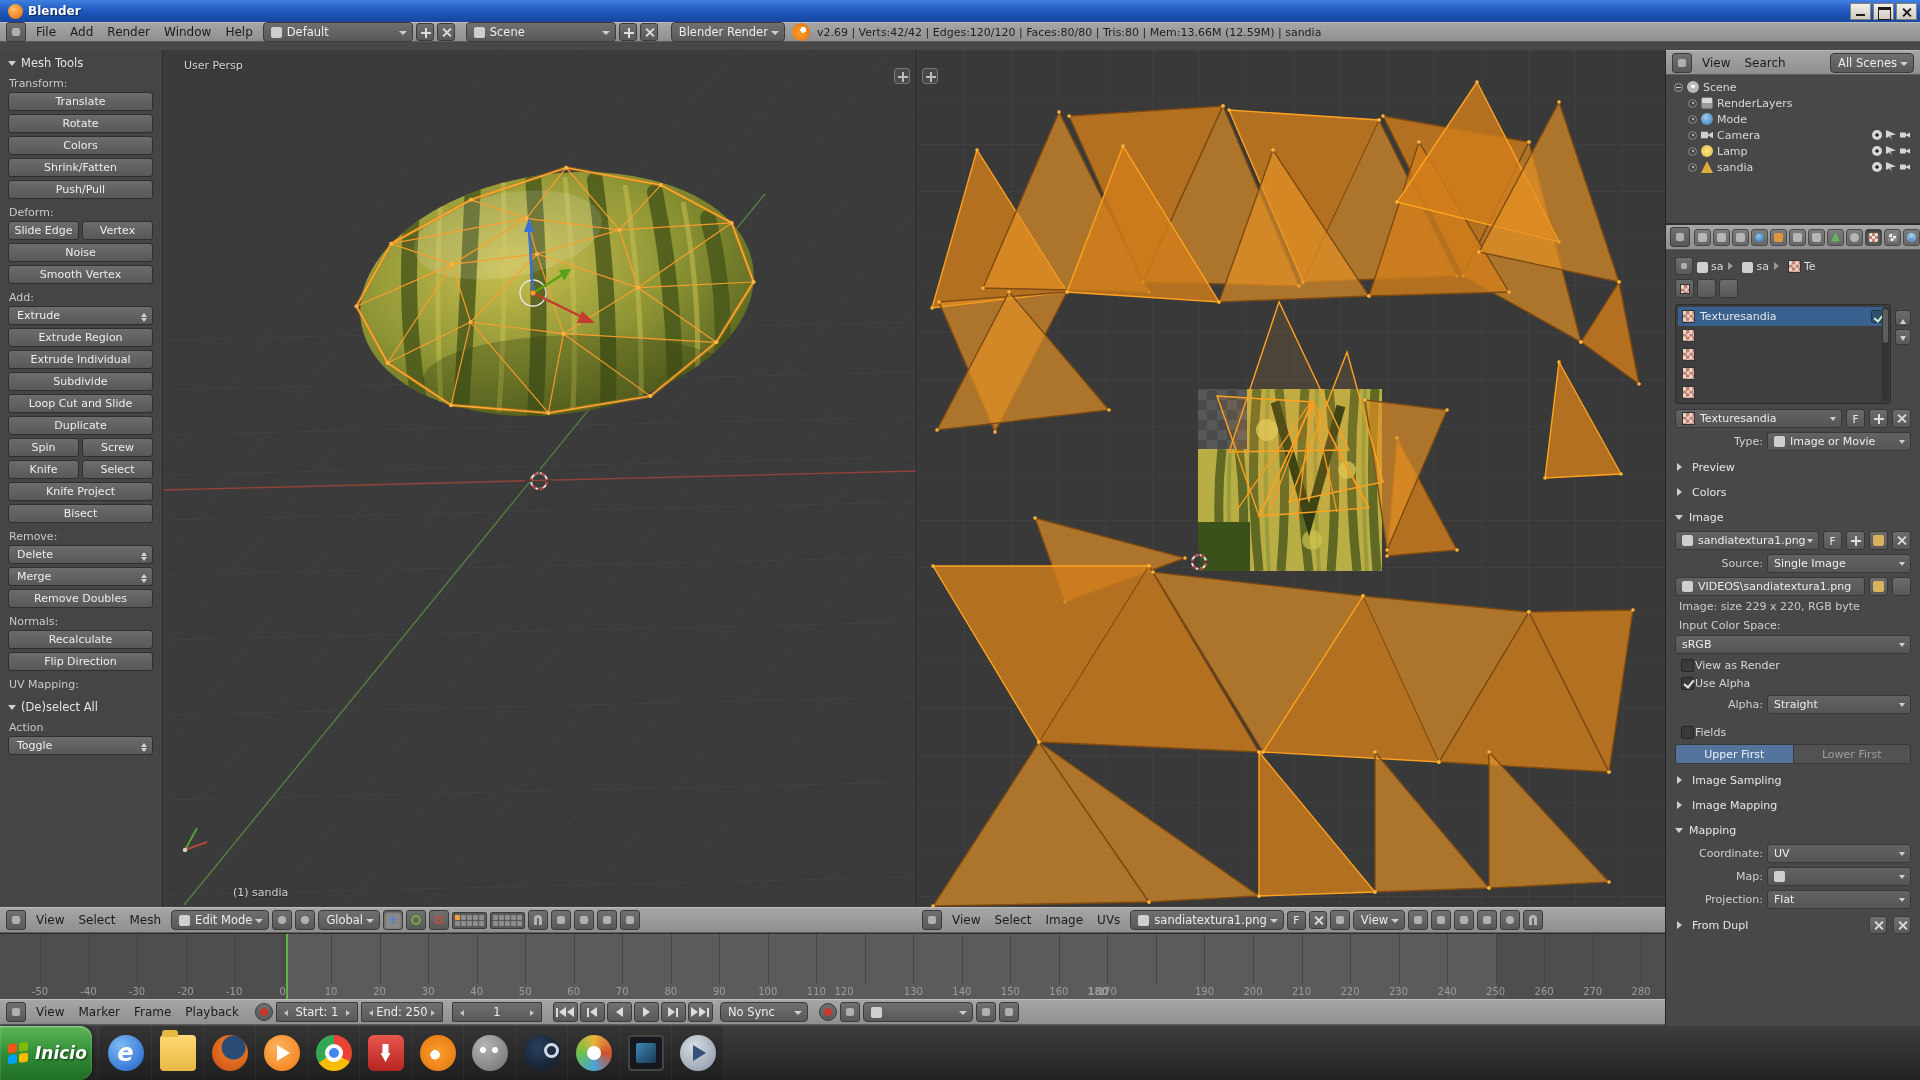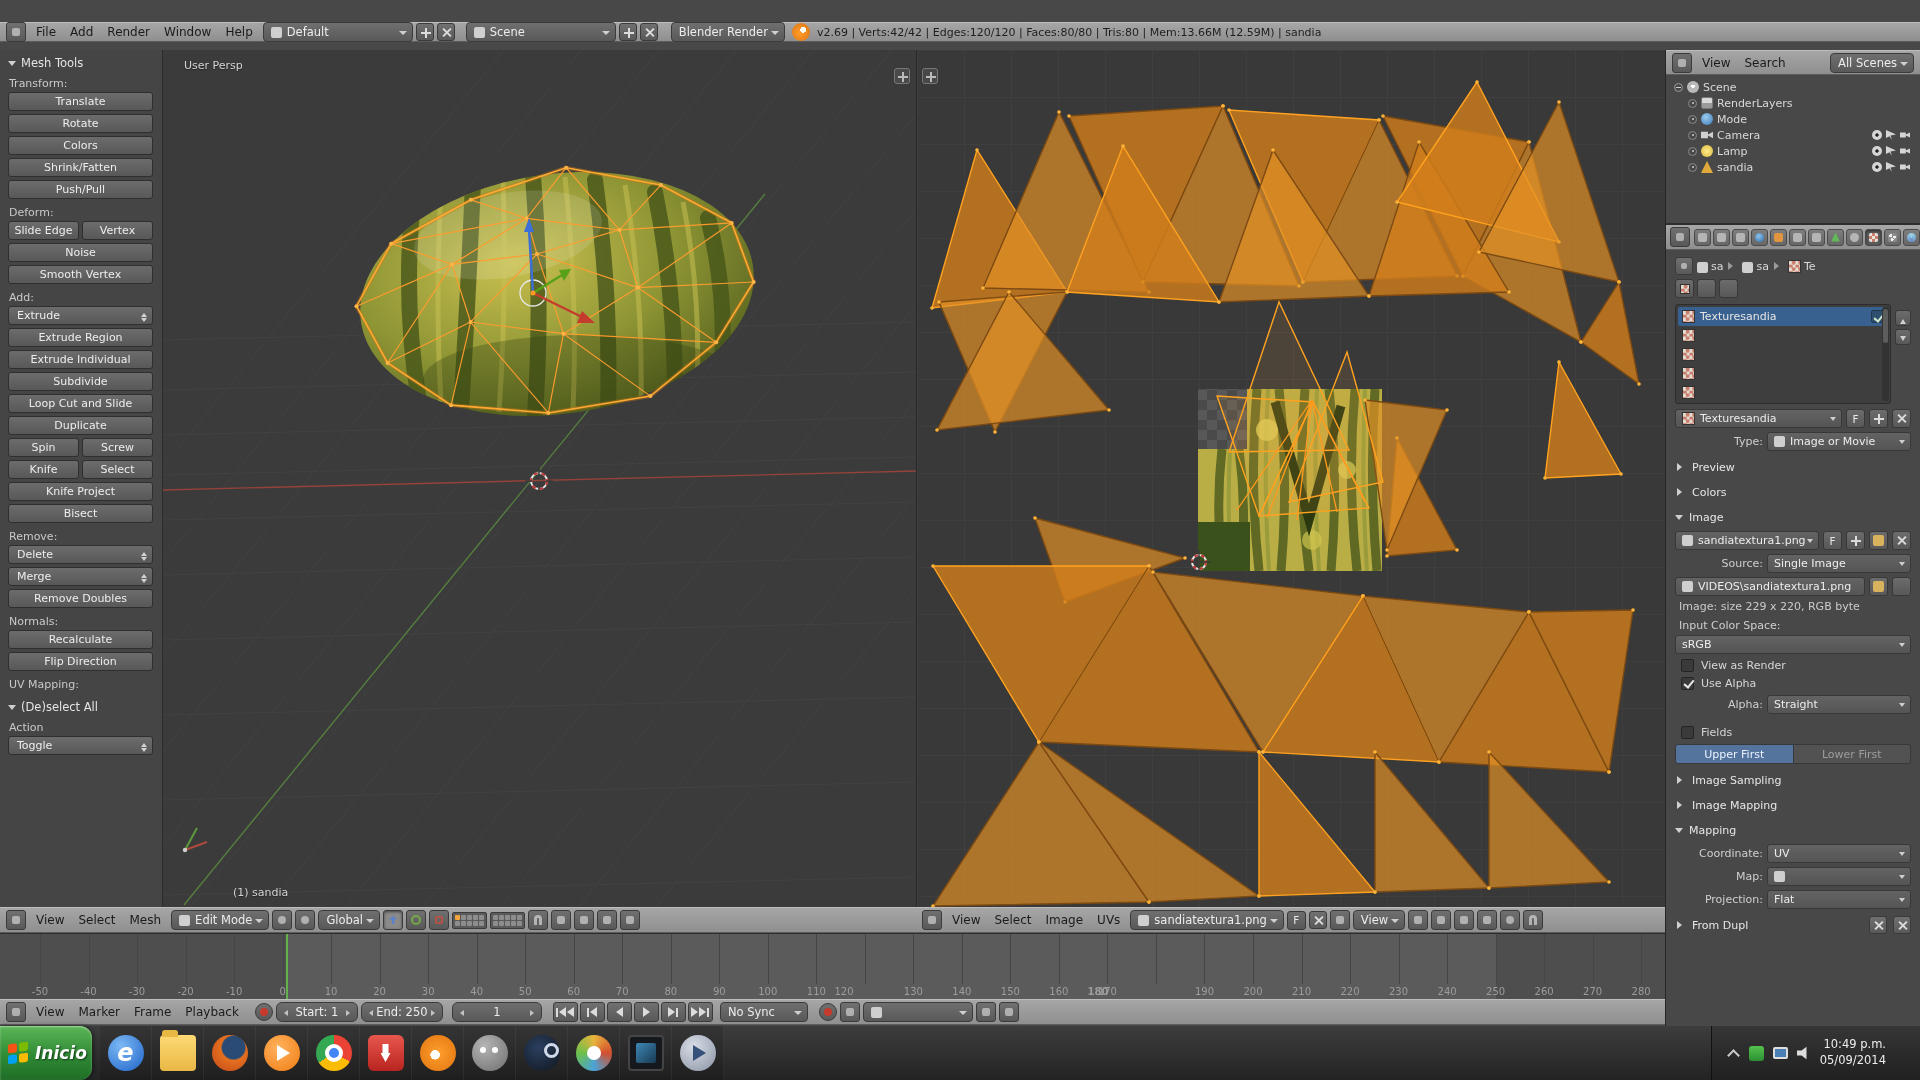--- a/index.html
+++ b/index.html
@@ -77,21 +77,21 @@
 .ldot{background:#8d8d8d;border-radius:1px}
 .ldot.on{background:#f2a33c}
 .magnet::after{background:transparent;inset:4px 5px;border:3px solid #cfcfcf;border-bottom:0;border-radius:8px 8px 0 0}
 
 
 .tl-ruler{position:absolute;left:0;top:933px;width:1665px;height:66px;background:#4e4e4e;border-top:1px solid #2c2c2c;overflow:hidden}
 .tl-band{position:absolute;top:0;bottom:0;background:#5b5b5b}
 .tick-line{position:absolute;top:0;bottom:15px;width:1px;background:#454545}
 .tick-label{position:absolute;bottom:2px;transform:translateX(-50%);font-size:10px;color:#9d9d9d}
 .cf-line{position:absolute;top:0;bottom:0;width:2px;background:#62b14d}
-.nfield{display:inline-flex;align-items:center;justify-content:center;background:linear-gradient(#6f6f6f,#595959);border:1px solid #3b3b3b;border-radius:6px;color:#ececec;height:20px;padding:0 14px;position:relative;font-size:11.5px;white-space:nowrap}
+.nfield{display:inline-flex;align-items:center;justify-content:center;background:linear-gradient(#6f6f6f,#595959);border:1px solid #3b3b3b;border-radius:1px;color:#ececec;height:20px;padding:0 14px;position:relative;font-size:11.5px;white-space:nowrap}
 .nfield::before{content:"";position:absolute;left:4px;top:7px;border:3.5px solid transparent;border-right:4.5px solid #c5c5c5}
 .nfield::after{content:"";position:absolute;right:4px;top:7px;border:3.5px solid transparent;border-left:4.5px solid #c5c5c5}
 .tbtn{width:25px;height:20px;background:linear-gradient(#707070,#595959);border:1px solid #3b3b3b;border-radius:3px;display:inline-flex;align-items:center;justify-content:center;gap:1px;flex:none}
 .tb-bar{width:2px;height:9px;background:#dcdcdc}
 .tb-l{width:0;height:0;border:5px solid transparent;border-right:7px solid #dcdcdc;border-left:0}
 .tb-r{width:0;height:0;border:5px solid transparent;border-left:7px solid #dcdcdc;border-right:0}
 .recbtn{width:18px;height:18px;border-radius:50%;background:linear-gradient(#707070,#595959);border:1px solid #3b3b3b;position:relative;flex:none}
 .recbtn::after{content:"";position:absolute;inset:4px;border-radius:50%;background:#c63a2e}
 
 
@@ -147,21 +147,21 @@
 .slotrow{display:flex;align-items:center;gap:5px;height:19px;padding:0 4px;border-radius:2px;color:#e4e4e4}
 .slotrow.selected{background:#39618f}
 .slotcheck{margin-left:auto;width:13px;height:13px;background:#2f4f6e;border:1px solid #203850;border-radius:2px;position:relative}
 .slotcheck::after{content:"";position:absolute;left:3.5px;top:1px;width:4px;height:8px;border-right:2px solid #cfe8d0;border-bottom:2px solid #cfe8d0;transform:rotate(40deg)}
 .slot-scroll{position:absolute;right:1px;top:2px;bottom:2px;width:7px;background:#333;border-radius:3px}
 .slot-scroll::after{content:"";position:absolute;left:1px;right:1px;top:2px;height:34px;background:#5d5d5d;border-radius:3px}
 .slot-arrows{display:flex;flex-direction:column;gap:3px;justify-content:flex-start;padding-top:6px}
 .sarr{width:16px;height:16px;background:linear-gradient(#6c6c6c,#585858);border:1px solid #383838;border-radius:3px;position:relative}
 .sarr.up::after{content:"";position:absolute;left:4px;top:5px;border:3.5px solid transparent;border-bottom:5px solid #d0d0d0}
 .sarr.down::after{content:"";position:absolute;left:4px;top:6px;border:3.5px solid transparent;border-top:5px solid #d0d0d0}
-.cbrow{display:flex;align-items:center;gap:7px;margin:5px 0 5px 6px}
+.cbrow{display:flex;align-items:center;gap:1px;margin:5px 0 5px 6px}
 .cbbox{width:13px;height:13px;background:#3a3a3a;border:1px solid #242424;border-radius:2px;position:relative;flex:none}
 .cbbox.checked::after{content:"";position:absolute;left:3.5px;top:0;width:4px;height:8px;border-right:2px solid #e9e9e9;border-bottom:2px solid #e9e9e9;transform:rotate(40deg)}
 .seg{display:flex;flex:1}
 .segbtn{flex:1;height:20px;display:flex;align-items:center;justify-content:center;border:1px solid #383838;font-size:11px}
 .segbtn.first{border-radius:3px 0 0 3px}
 .segbtn.last{border-radius:0 3px 3px 0;border-left:0}
 .segbtn.on{background:#54749e;color:#e8f1ff}
 .segbtn.off{background:#525252;color:#9d9d9d}
 .pinfo{color:#cbcbcb;margin:2px 0 6px 4px}
 .plab-solo{color:#cfcfcf;margin:4px 0 3px 4px}
@@ -205,20 +205,29 @@
 .tray-monitor::after{content:"";position:absolute;inset:2px;background:#4a7fb5}
 .tray-speaker{width:14px;height:14px;background:#ddd;clip-path:polygon(0 33%,35% 33%,70% 5%,70% 95%,35% 67%,0 67%)}
 .clock{text-align:right;color:#ededed;font-size:11.5px;line-height:1.35;white-space:nowrap}
 .sdesk{width:13px;background:linear-gradient(#5a8fd0,#2d5e9e);border-left:1px solid #111;margin-left:4px}
 </style>
 </head>
 <body>
 
 <div class="screen">
 
+  <div class="titlebar">
+    <span class="app-icon"></span>
+    <span class="title-text">Blender</span>
+    <span class="winbtns">
+      <span class="winbtn wb-min"></span>
+      <span class="winbtn wb-max"></span>
+      <span class="winbtn wb-close"></span>
+    </span>
+  </div>
 
   <div class="topbar hdrbar">
     <span class="ib"></span>
     <span class="menugroup">
         <span class="menu-item">File</span>
         <span class="menu-item">Add</span>
         <span class="menu-item">Render</span>
         <span class="menu-item">Window</span>
         <span class="menu-item">Help</span>
       </span>
@@ -1242,26 +1251,15 @@
         <div class="qtile">
           <div class="ti ti-media-center"></div>
         </div>
         <div class="qtile">
           <div class="ti ti-monitor"></div>
         </div>
         <div class="qtile">
           <div class="ti ti-kmplayer"></div>
         </div>
       </div>
-    <div class="tray">
-      <span class="tray-chevron"></span>
-      <span class="tray-green"></span>
-      <span class="tray-monitor"></span>
-      <span class="tray-speaker"></span>
-      <span class="clock">
-        <div>10:49 p.m.</div>
-        <div>05/09/2014</div>
-      </span>
-      <span class="sdesk"></span>
-    </div>
   </div>
 
 </div>
 
 </body></html>

